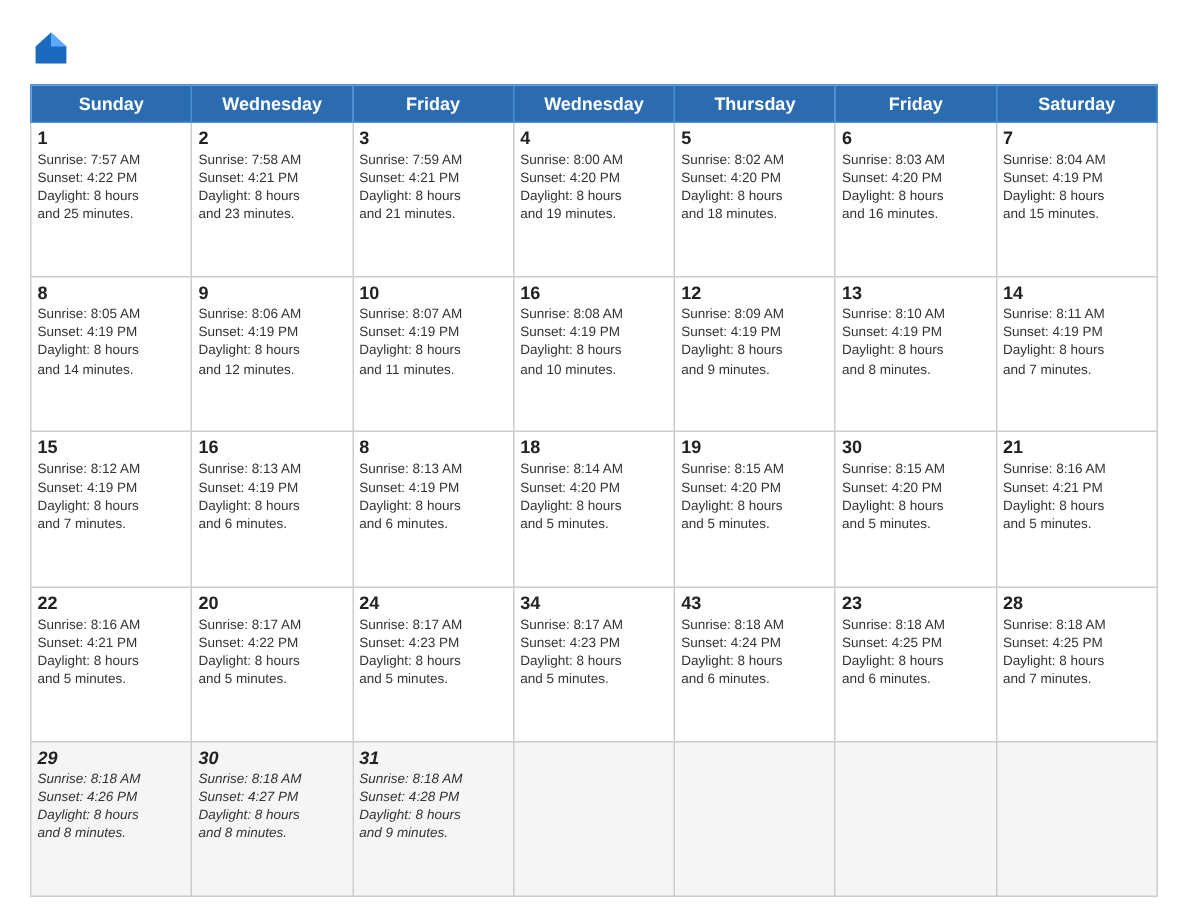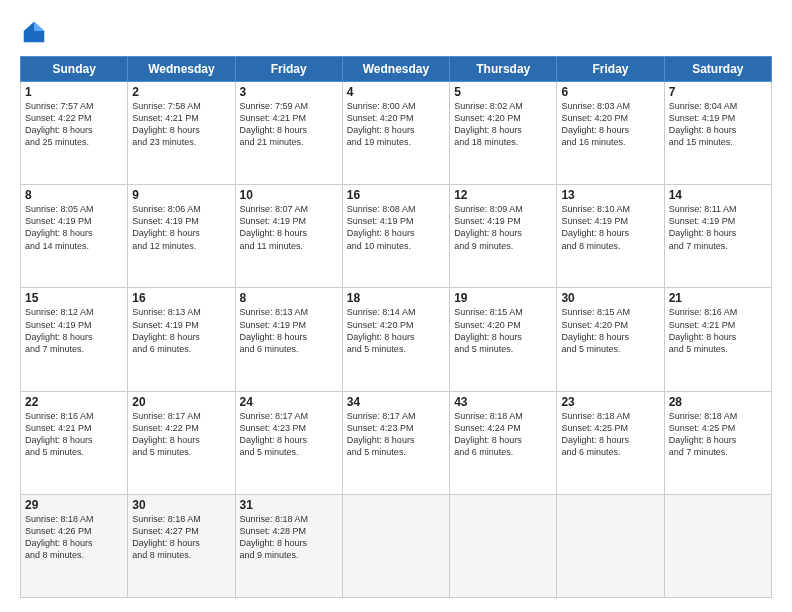--- a/index.html
+++ b/index.html
@@ -72,20 +72,21 @@
       vertical-align: top;
       border: 1px solid #ccc;
       padding: 3px 4px;
       font-size: 9.5px;
       color: #333;
       background: #fff;
       height: 88px;
     }
     .calendar tbody tr:last-child td {
       background: #f5f5f5;
+      font-style: italic;
     }
     .day-num {
       font-size: 12px;
       font-weight: bold;
       color: #222;
       display: block;
       margin-bottom: 1px;
     }
     .day-info {
       font-size: 9px;

